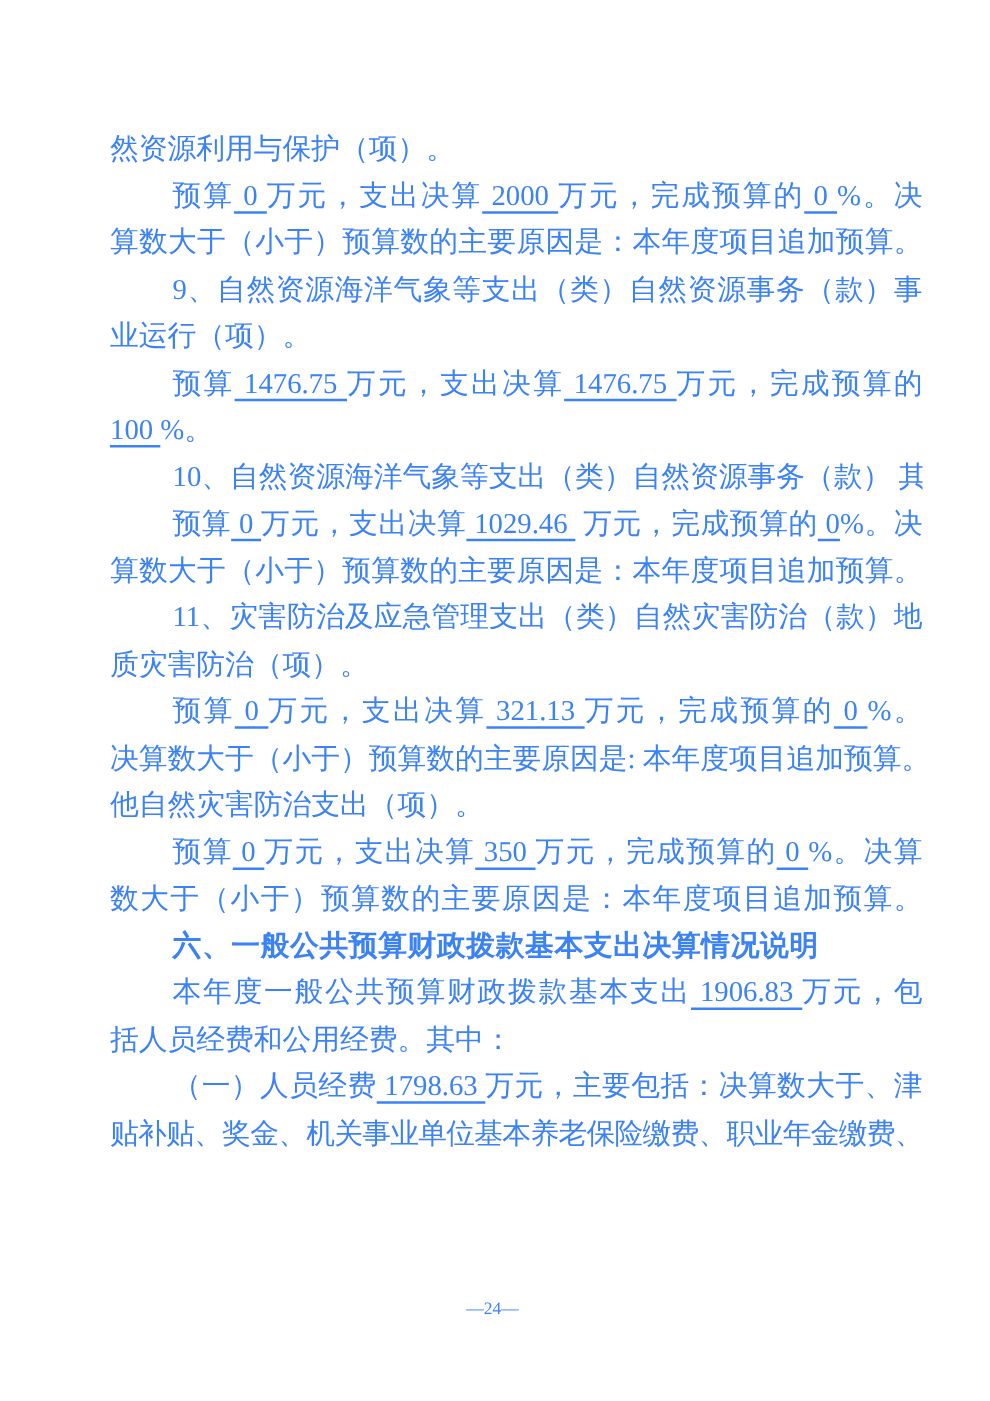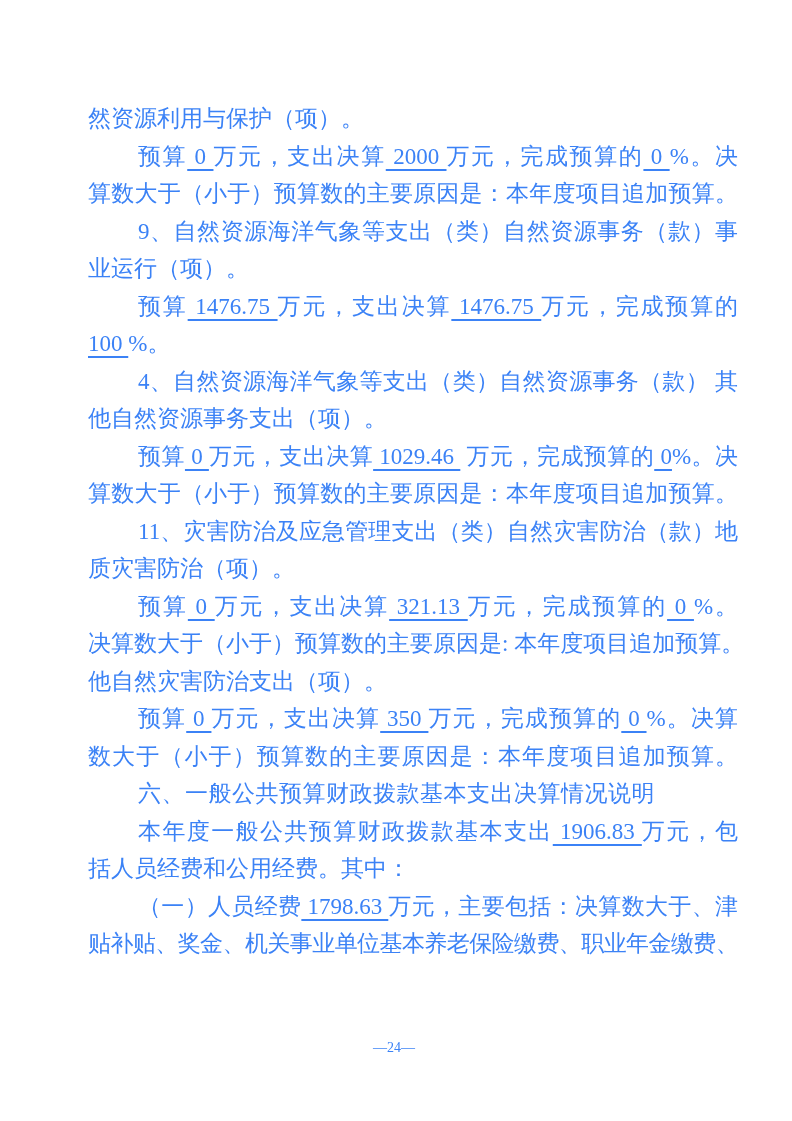--- a/index.html
+++ b/index.html
@@ -25,21 +25,21 @@
     font-size: 23px;
     white-space: nowrap;
     overflow: hidden;
   }
   .fill {
     text-align: justify;
     text-align-last: justify;
   }
   .indent { text-indent: 50px; }
   .heading {
-    font-weight: normal;
+    font-weight: bold;
     font-family: "Liberation Sans", "DejaVu Sans", sans-serif;
     letter-spacing: 0.5px;
   }
   .compress { letter-spacing: -0.8px; }
   .u {
     text-decoration: underline;
     text-decoration-thickness: 1.5px;
     text-underline-offset: 5px;
     text-decoration-skip-ink: none;
     text-align: right;
@@ -60,22 +60,21 @@
 
 <div class="page">
   <main class="content" id="doc-lines">
       <div class="line"><span class="t">然资源利用与保护（项）。</span></div>
       <div class="line fill indent"><span class="t">预算</span><span class="u">&nbsp;0&nbsp;</span><span class="t">万元，支出决算</span><span class="u">&nbsp;2000&nbsp;</span><span class="t">万元，完成预算的</span><span class="u">&nbsp;0&nbsp;</span><span class="t">%。决</span></div>
       <div class="line fill"><span class="t">算数大于（小于）预算数的主要原因是：本年度项目追加预算。</span></div>
       <div class="line fill indent"><span class="t">9、自然资源海洋气象等支出（类）自然资源事务（款）事</span></div>
       <div class="line"><span class="t">业运行（项）。</span></div>
       <div class="line fill indent"><span class="t">预算</span><span class="u">&nbsp;1476.75&nbsp;</span><span class="t">万元，支出决算</span><span class="u">&nbsp;1476.75&nbsp;</span><span class="t">万元，完成预算的</span></div>
       <div class="line"><span class="u">100&nbsp;</span><span class="t">%。</span></div>
-      <div class="line fill indent"><span class="t">4、自然资源海洋气象等支出（类）自然资源事务（款） 其</span></div>
-      <div class="line"><span class="t">他自然资源事务支出（项）。</span></div>
+      <div class="line fill indent"><span class="t">10、自然资源海洋气象等支出（类）自然资源事务（款） 其</span></div>
       <div class="line fill indent"><span class="t">预算</span><span class="u">&nbsp;0&nbsp;</span><span class="t">万元，支出决算</span><span class="u">&nbsp;1029.46&nbsp;</span><span class="t">&nbsp;万元，完成预算的</span><span class="u">&nbsp;0</span><span class="t">%。决</span></div>
       <div class="line fill"><span class="t">算数大于（小于）预算数的主要原因是：本年度项目追加预算。</span></div>
       <div class="line fill indent"><span class="t">11、灾害防治及应急管理支出（类）自然灾害防治（款）地</span></div>
       <div class="line"><span class="t">质灾害防治（项）。</span></div>
       <div class="line fill indent"><span class="t">预算</span><span class="u">&nbsp;0&nbsp;</span><span class="t">万元，支出决算</span><span class="u">&nbsp;321.13&nbsp;</span><span class="t">万元，完成预算的</span><span class="u">&nbsp;0&nbsp;</span><span class="t">%。</span></div>
       <div class="line fill"><span class="t">决算数大于（小于）预算数的主要原因是:&nbsp;本年度项目追加预算。</span></div>
       <div class="line"><span class="t">他自然灾害防治支出（项）。</span></div>
       <div class="line fill indent"><span class="t">预算</span><span class="u">&nbsp;0&nbsp;</span><span class="t">万元，支出决算</span><span class="u">&nbsp;350&nbsp;</span><span class="t">万元，完成预算的</span><span class="u">&nbsp;0&nbsp;</span><span class="t">%。决算</span></div>
       <div class="line fill"><span class="t">数大于（小于）预算数的主要原因是：本年度项目追加预算。</span></div>
       <div class="line indent heading"><span class="t">六、一般公共预算财政拨款基本支出决算情况说明</span></div>

